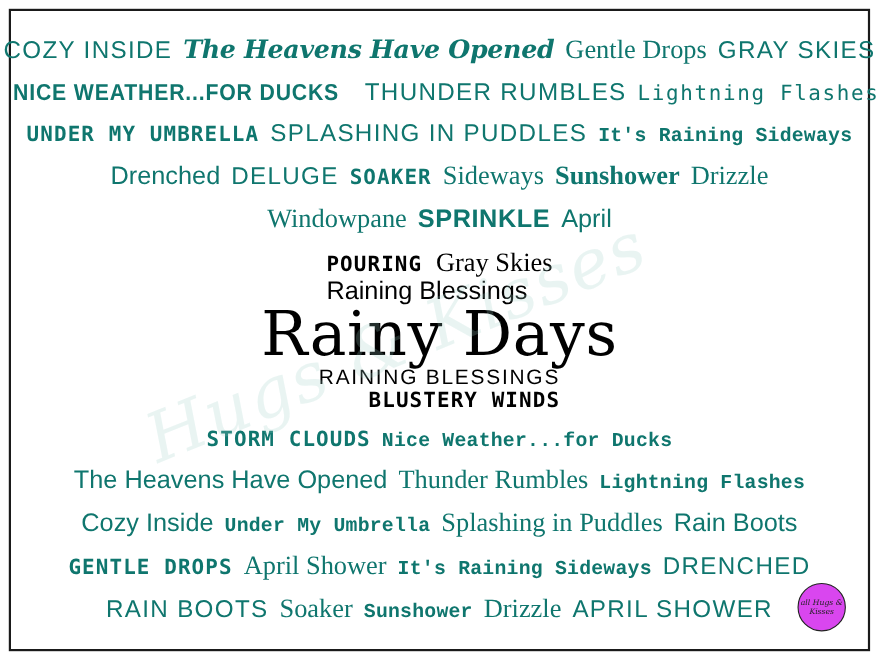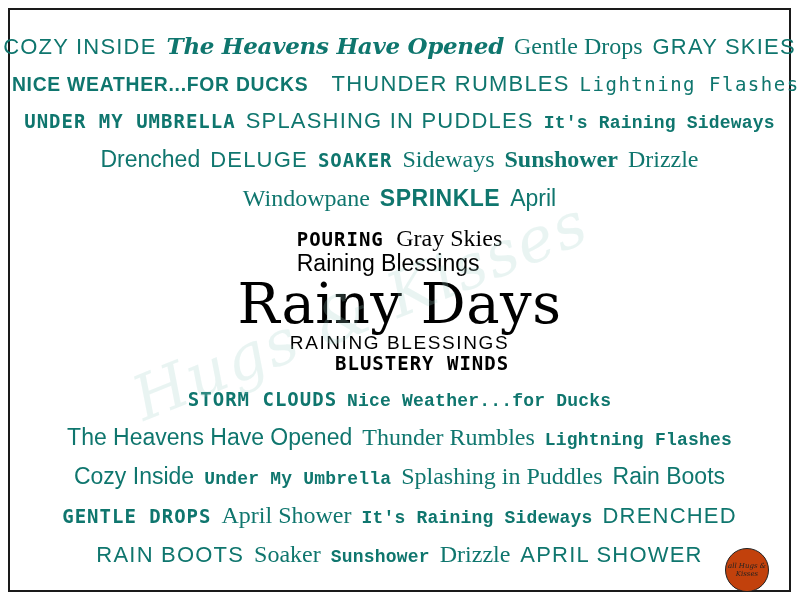--- a/index.html
+++ b/index.html
@@ -170,35 +170,35 @@
   }
   .mid-col.right {
     align-items: flex-end;
   }
   .mid-col .w {
     padding: 1px 4px;
   }
   #logo {
     position: absolute;
     right: 30px;
-    bottom: 8px;
+    bottom: 26px;
     width: 42px;
     height: 42px;
     border-radius: 50%;
     border: 1.5px solid #222;
     display: flex;
     align-items: center;
     justify-content: center;
     text-align: center;
     font-family: "DejaVu Serif", serif;
     font-style: italic;
     font-size: 7px;
     line-height: 1.15;
     color: #222;
-    background: #c2410c;
+    background: #d946ef;
     z-index: 8;
   }
 </style>
 </head>
 <body>
 
 <div id="poster">
 
   <div id="frame"></div>
 

